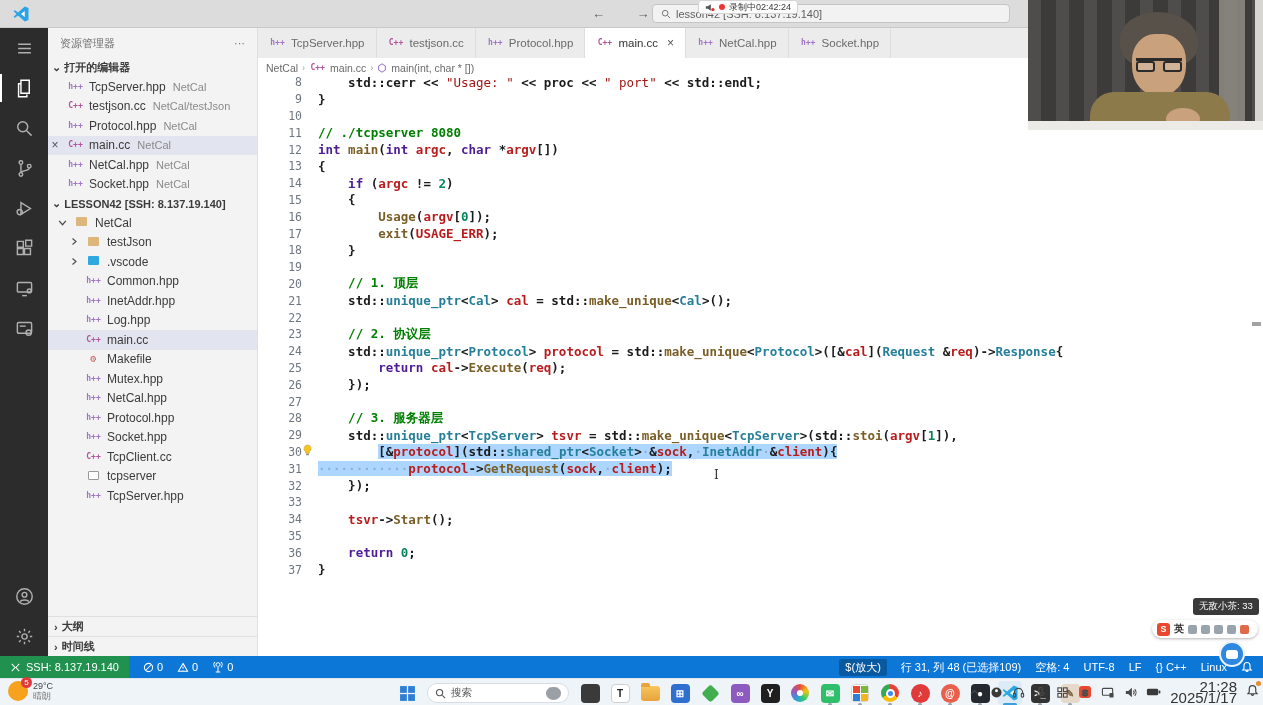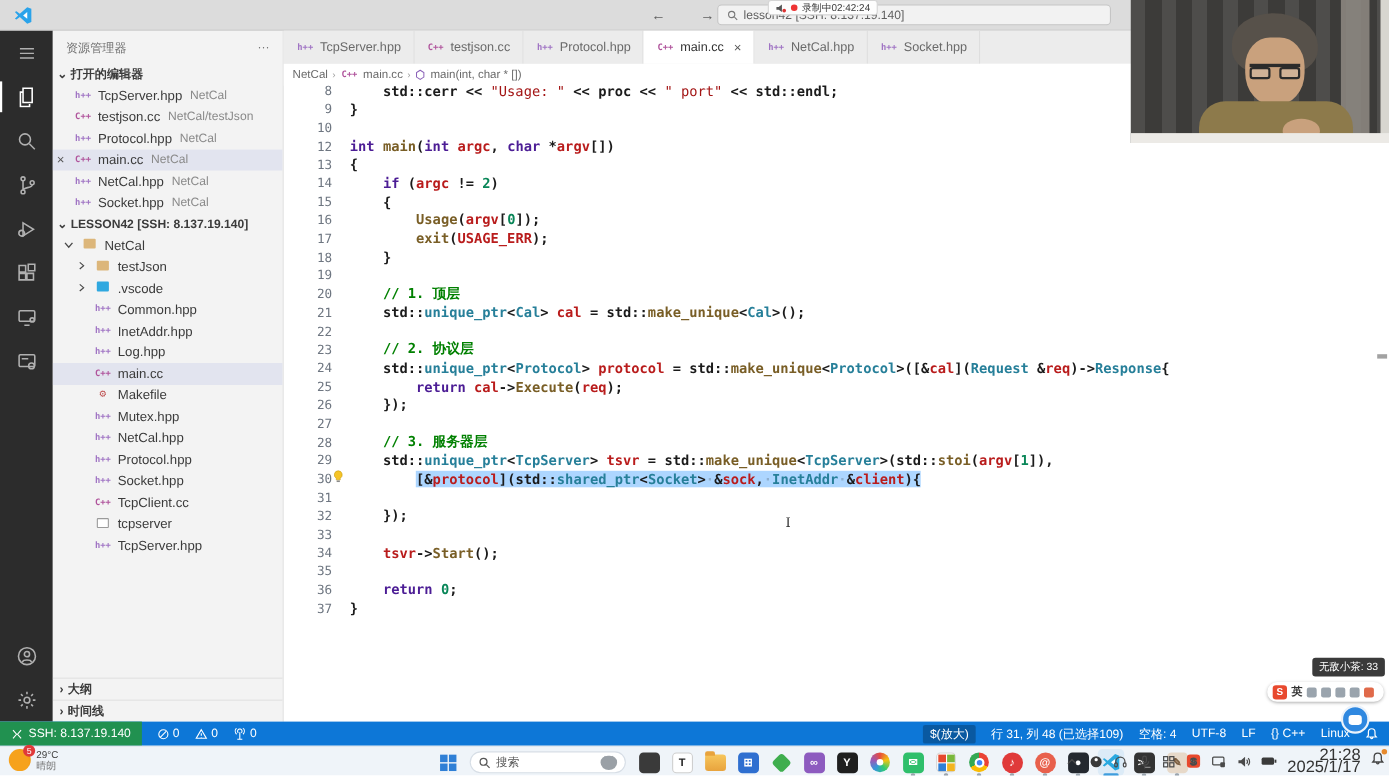--- a/index.html
+++ b/index.html
@@ -390,20 +390,25 @@
           <span class="lnum">9</span>
           <span class="gut"></span>
           <span class="ltxt"><span class="tk-d">}</span></span>
         </div>
         <div class="cline">
           <span class="lnum">10</span>
           <span class="gut"></span>
           <span class="ltxt"></span>
         </div>
         <div class="cline">
+          <span class="lnum">11</span>
+          <span class="gut"></span>
+          <span class="ltxt"><span class="tk-c">// ./tcpserver 8080</span></span>
+        </div>
+        <div class="cline">
           <span class="lnum">12</span>
           <span class="gut"></span>
           <span class="ltxt"><span class="tk-k">int </span><span class="tk-f">main</span><span class="tk-d">(</span><span class="tk-k">int </span><span class="tk-v">argc</span><span class="tk-d">, </span><span class="tk-k">char </span><span class="tk-d">*</span><span class="tk-v">argv</span><span class="tk-d">[])</span></span>
         </div>
         <div class="cline">
           <span class="lnum">13</span>
           <span class="gut"></span>
           <span class="ltxt"><span class="tk-d">{</span></span>
         </div>
         <div class="cline">
@@ -490,20 +495,21 @@
           <span class="lnum">30</span>
           <span class="gut"><svg width="11" height="12" viewBox="0 0 12 13">
               <path d="M6 1a4 4 0 0 1 2 7.4V10H4V8.4A4 4 0 0 1 6 1z" fill="#f6c427" stroke="#c79c12" stroke-width=".6"></path>
               <rect x="4.4" y="10.6" width="3.2" height="1.6" fill="#8a8a8a"></rect>
             </svg></span>
           <span class="ltxt"><span class="tk-d">        </span><span class="codesel"><span class="tk-d">[&amp;</span><span class="tk-v">protocol</span><span class="tk-d">](</span><span class="tk-d">std::</span><span class="tk-t">shared_ptr</span><span class="tk-d">&lt;</span><span class="tk-t">Socket</span><span class="tk-d">&gt;</span><span class="tk-w">·</span><span class="tk-d">&amp;</span><span class="tk-v">sock</span><span class="tk-d">,</span><span class="tk-w">·</span><span class="tk-t">InetAddr</span><span class="tk-w">·</span><span class="tk-d">&amp;</span><span class="tk-v">client</span><span class="tk-d">){</span></span></span>
         </div>
         <div class="cline">
           <span class="lnum">31</span>
           <span class="gut"></span>
+          <span class="ltxt"><span class="codesel"><span class="tk-w">············</span><span class="tk-v">protocol</span><span class="tk-d">-&gt;</span><span class="tk-f">GetRequest</span><span class="tk-d">(</span><span class="tk-v">sock</span><span class="tk-d">,</span><span class="tk-w">·</span><span class="tk-v">client</span><span class="tk-d">);</span></span></span>
         </div>
         <div class="cline">
           <span class="lnum">32</span>
           <span class="gut"></span>
           <span class="ltxt"><span class="tk-d">    });</span></span>
         </div>
         <div class="cline">
           <span class="lnum">33</span>
           <span class="gut"></span>
           <span class="ltxt"></span>

